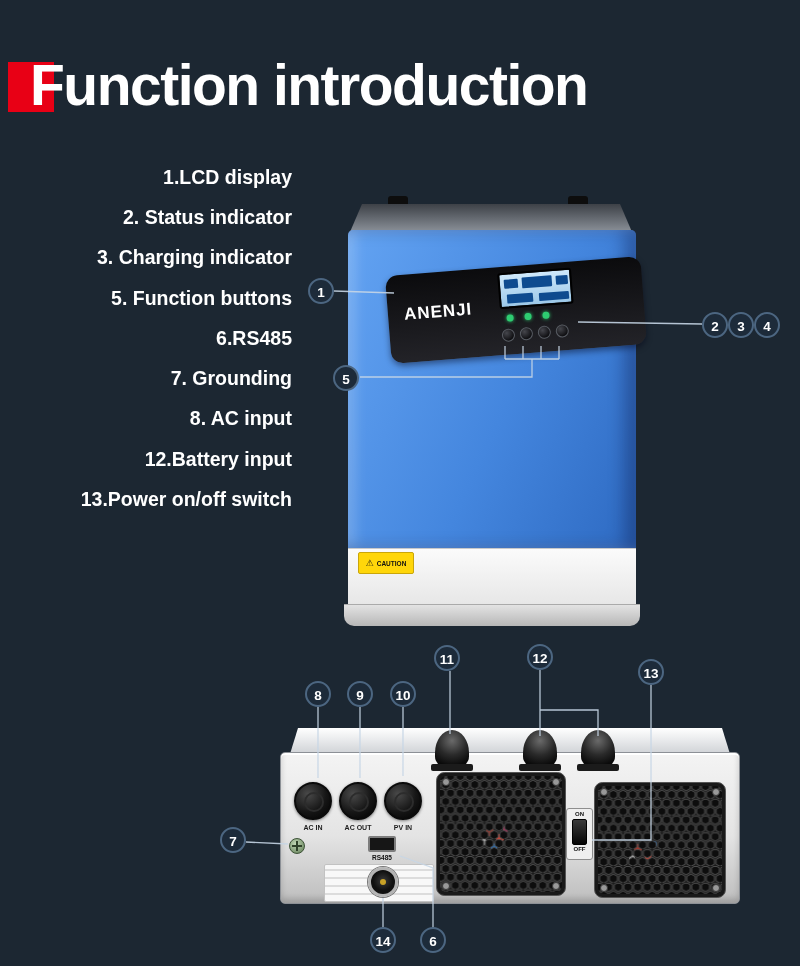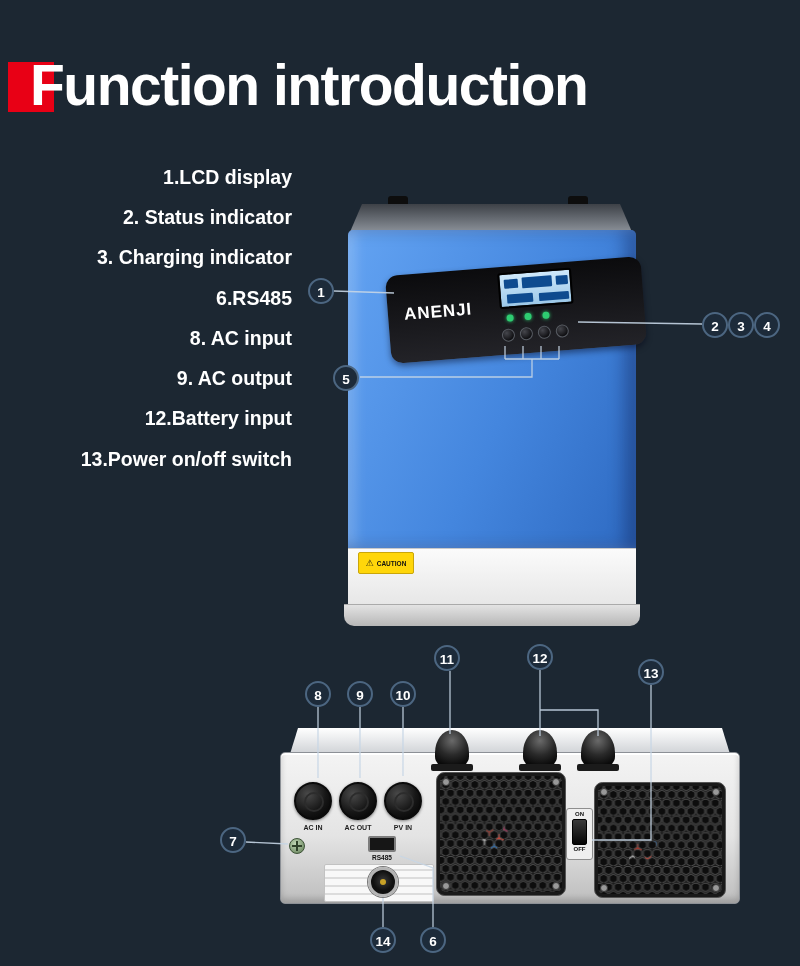--- a/index.html
+++ b/index.html
@@ -102,23 +102,24 @@
 
 <div class="page">
 
   <div class="red-square"></div>
   <h1 class="page-title">Function introduction</h1>
 
   <ul class="features">
     <li>1.LCD display</li>
     <li>2. Status indicator</li>
     <li>3. Charging indicator</li>
+    <li>5. Function buttons</li>
     <li>6.RS485</li>
+    <li>7. Grounding</li>
     <li>8. AC input</li>
-    <li>9. AC output</li>
     <li>12.Battery input</li>
     <li>13.Power on/off switch</li>
   </ul>
 
   <div class="front-device">
     <div class="mount-tab" style="left:44px;"></div>
     <div class="mount-tab" style="left:224px;"></div>
     <div class="front-cap"></div>
     <div class="front-body"></div>
 

